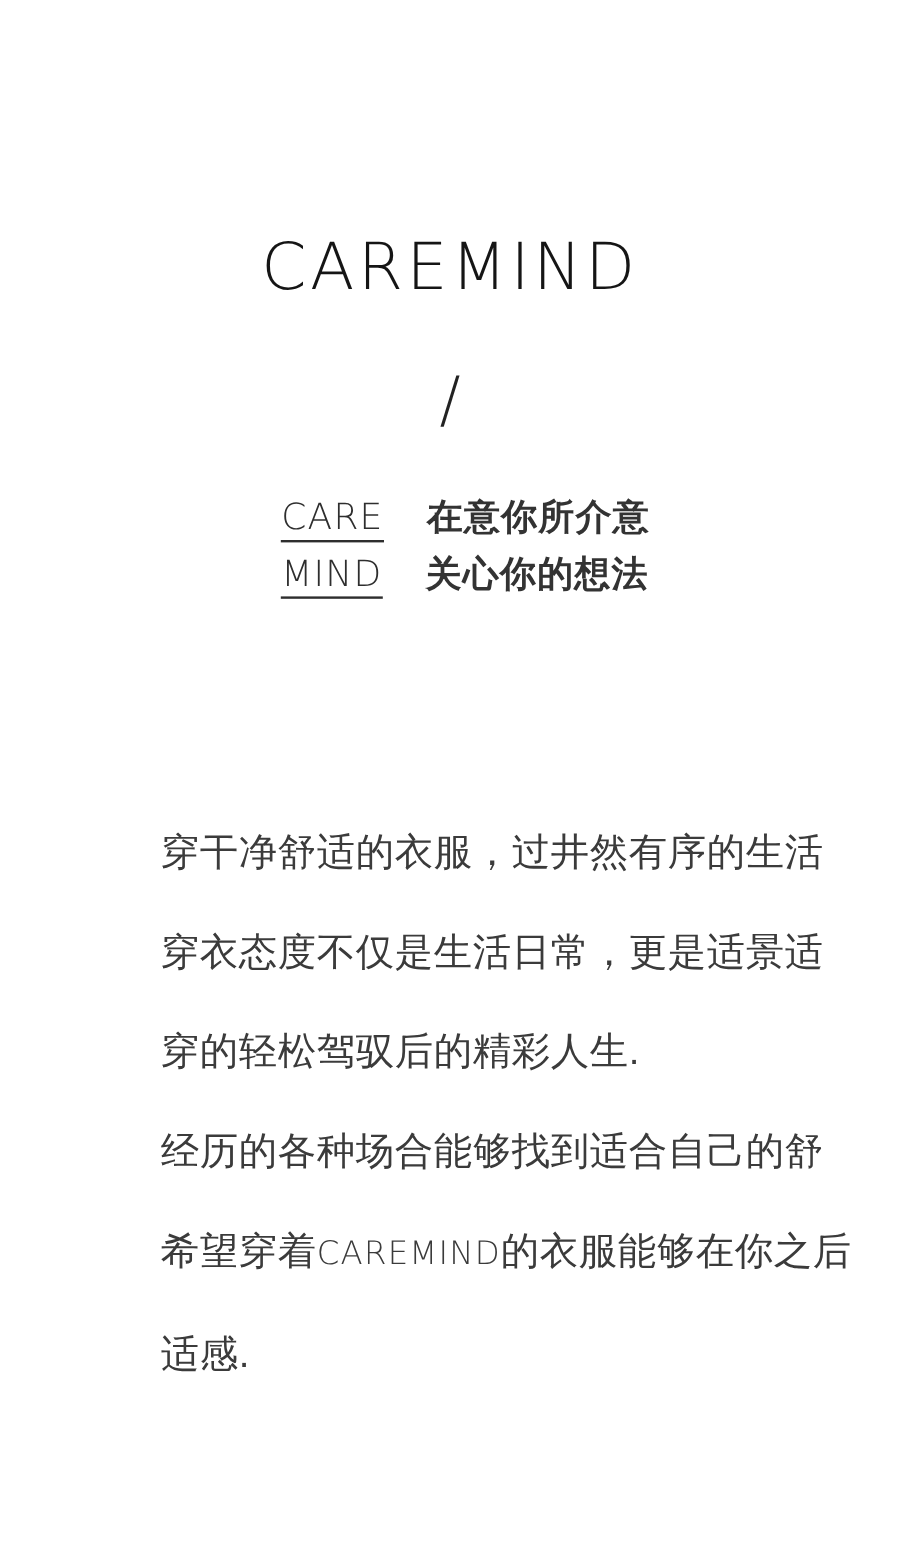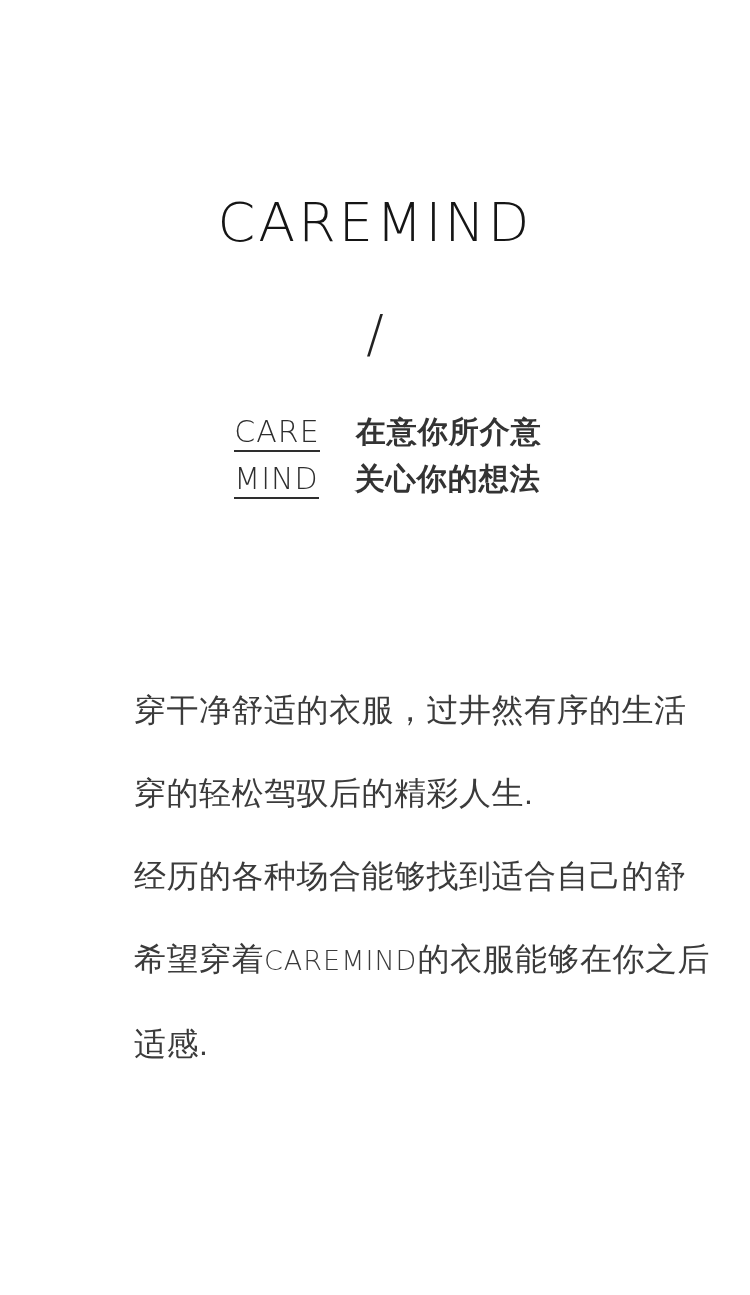--- a/index.html
+++ b/index.html
@@ -132,19 +132,20 @@
       </div>
       <div class="tag-row">
         <span class="tag-en">MIND</span>
         <span class="tag-zh">关心你的想法</span>
       </div>
     </div>
   </div>
 
   <div class="body-copy">
     <p class="copy-line">穿干净舒适的衣服，过井然有序的生活</p>
+    <p class="copy-line">穿衣态度不仅是生活日常，更是适景适</p>
     <p class="copy-line">穿的轻松驾驭后的精彩人生.</p>
     <p class="copy-line">经历的各种场合能够找到适合自己的舒</p>
     <p class="copy-line"><span>希望穿着</span><span class="inline-brand">CAREMIND</span><span>的衣服能够在你之后</span></p>
     <p class="copy-line">适感.</p>
   </div>
 
 </div>
 
 </body></html>

